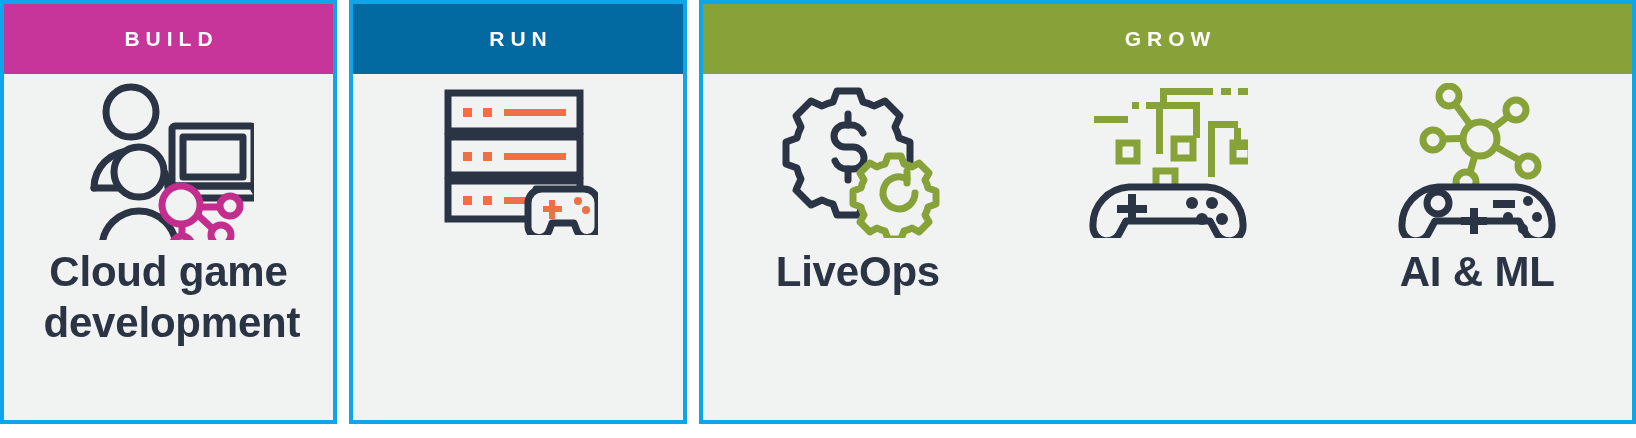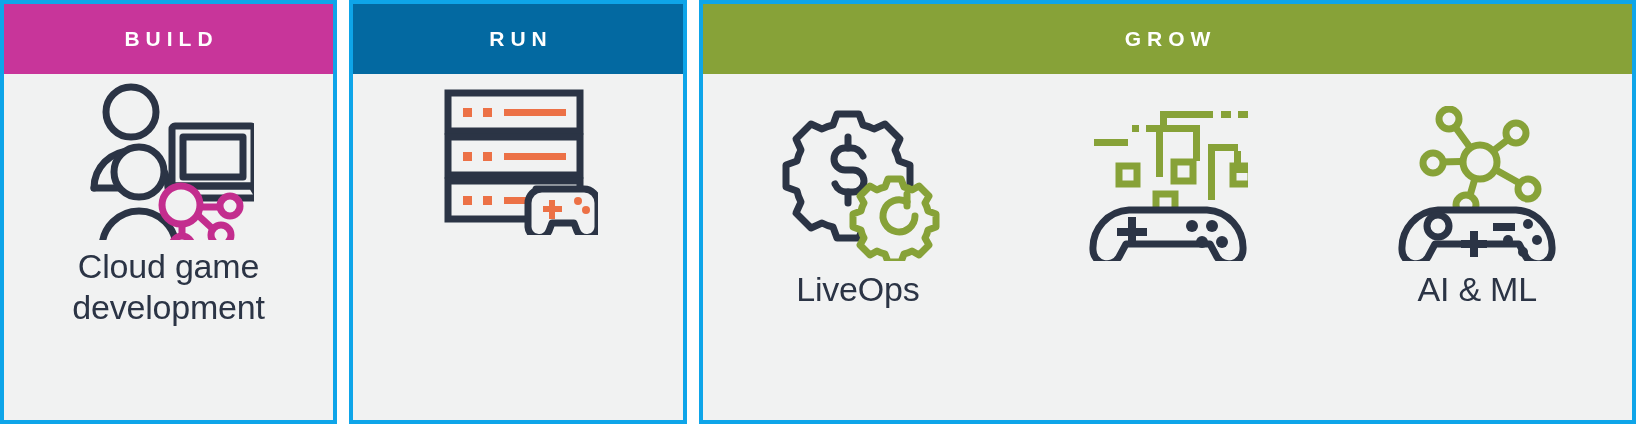--- a/index.html
+++ b/index.html
@@ -27,21 +27,21 @@
     position: relative;
     background: #f1f2f2;
     border: 4px solid #0ea5e9;
     box-sizing: border-box;
     height: 424px;
     display: flex;
     flex-direction: column;
   }
   .stage-build { width: 337px; }
   .stage-run   { width: 338px; }
-  .stage-grow  { flex: 1 1 auto; gap: 23px; }
+  .stage-grow  { flex: 1 1 auto; }
 
   .stage-header {
     height: 70px;
     flex: 0 0 70px;
     display: flex;
     align-items: center;
     justify-content: center;
     color: #ffffff;
     font-size: 21px;
     font-weight: bold;
@@ -74,25 +74,25 @@
     width: 100%;
     display: flex;
     align-items: center;
     justify-content: center;
   }
   .card-icon svg { display: block; }
 
   .card-label {
     margin-top: 6px;
     color: #2b3445;
-    font-size: 34px;
+    font-size: 42px;
     line-height: 1.22;
     text-align: center;
     font-family: "Liberation Sans", sans-serif;
-    font-weight: normal;
+    font-weight: bold;
     letter-spacing: -0.2px;
   }
   .card-label.two-line { max-width: 250px; }
 </style>
 </head>
 <body>
 
 <div class="board">
 
   <section class="stage stage-build">

